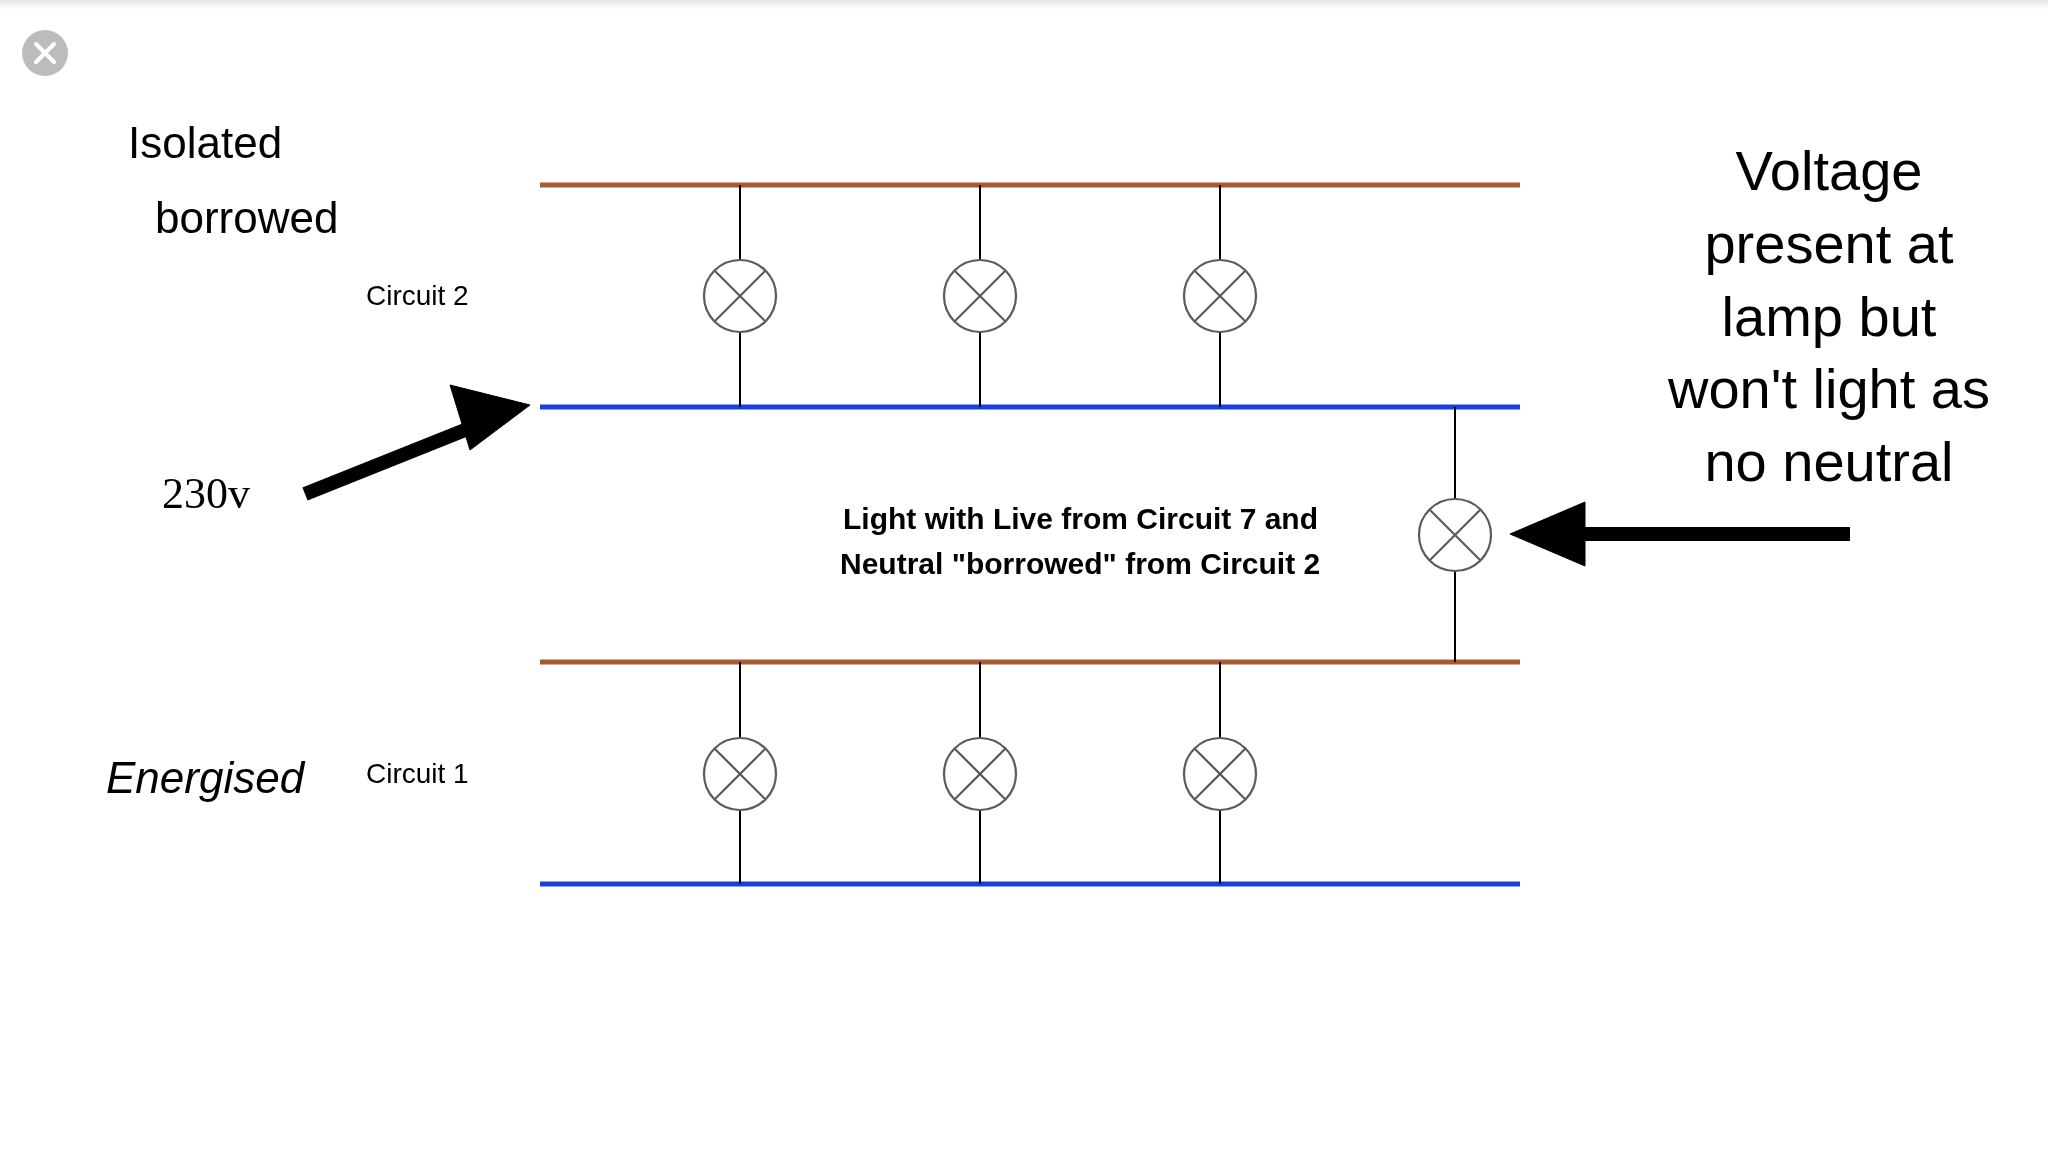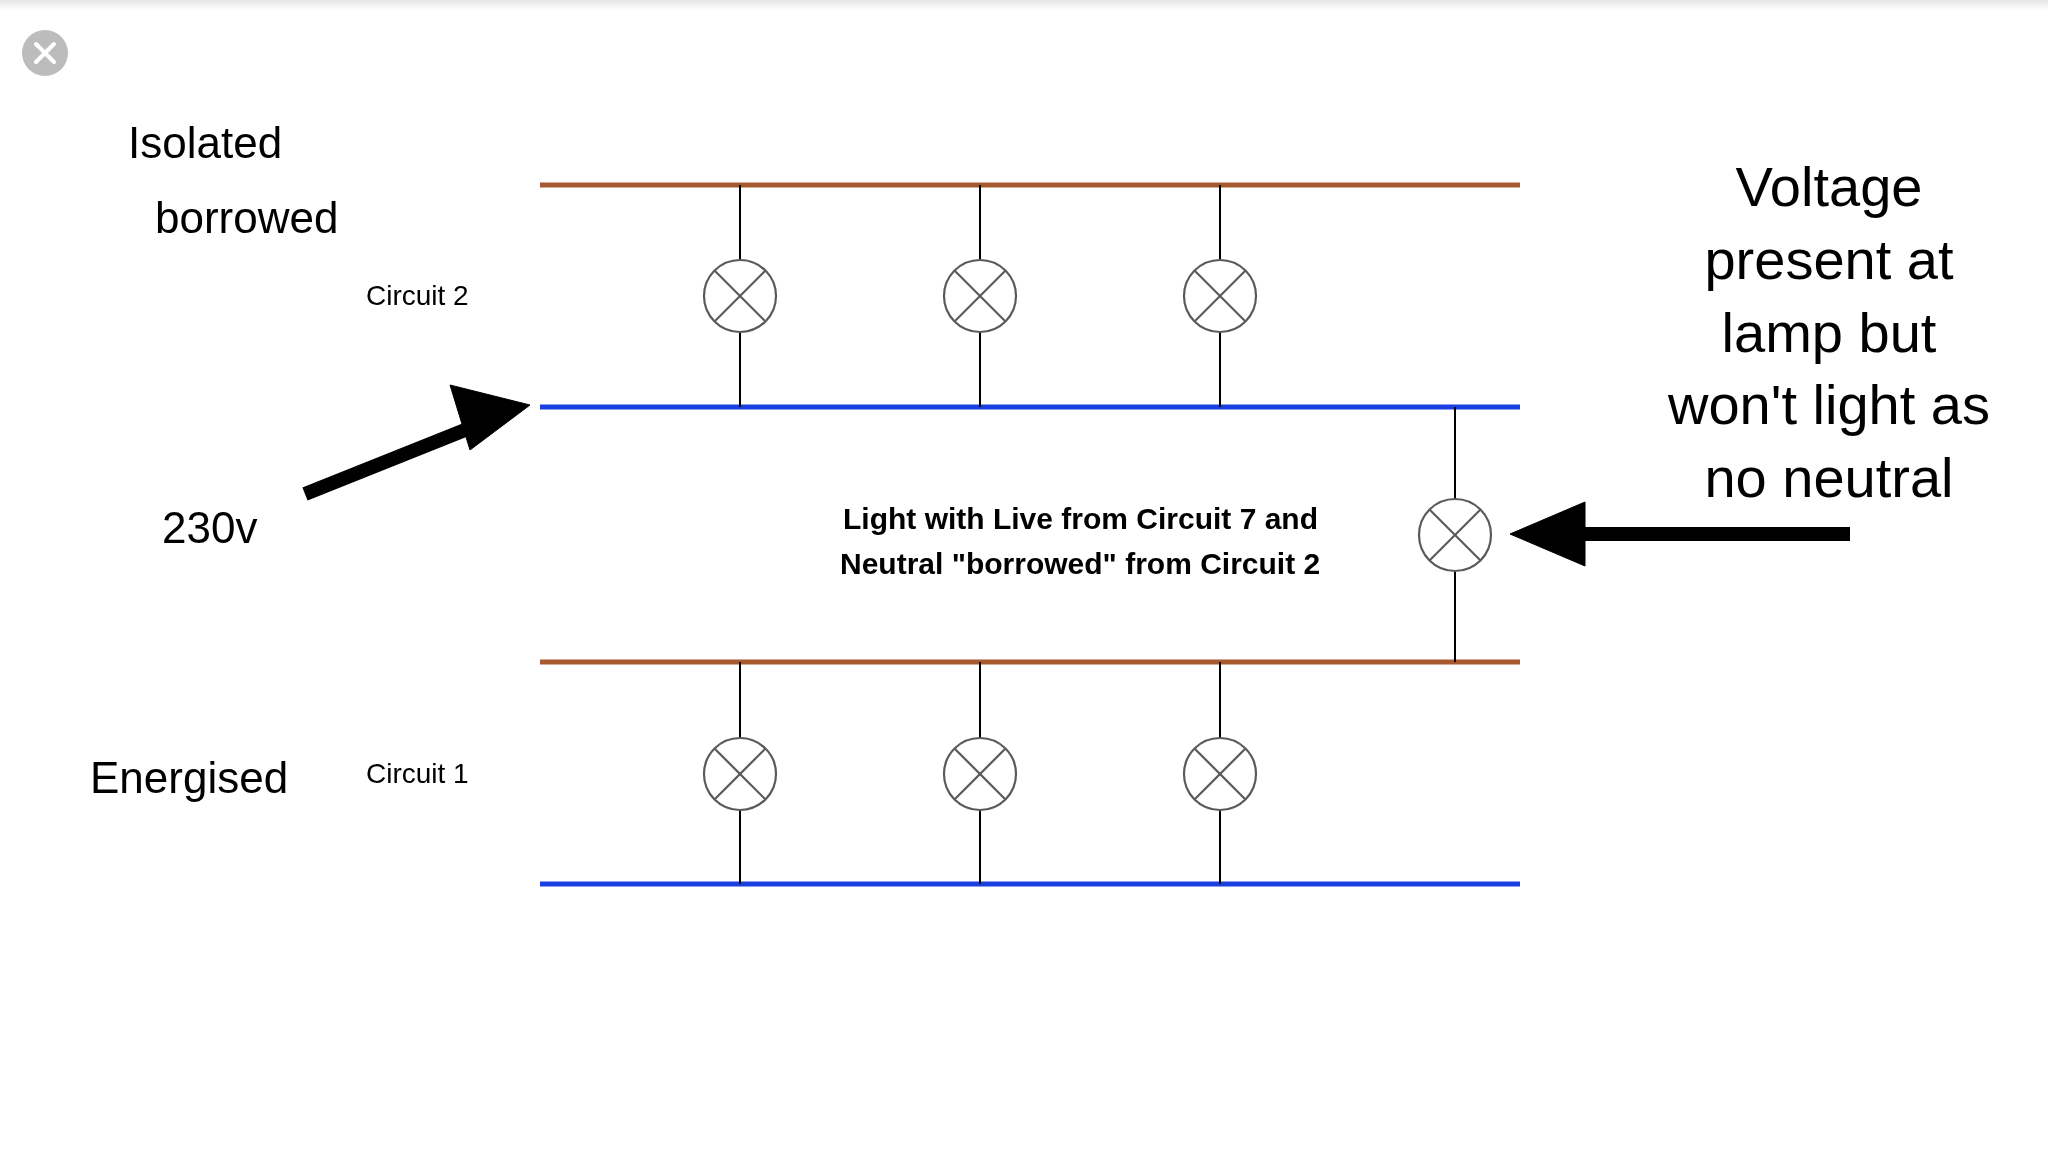--- a/index.html
+++ b/index.html
@@ -53,31 +53,31 @@
 <div class="close-btn" aria-label="Close">
   <svg width="26" height="26" viewBox="0 0 26 26">
     <line x1="4" y1="4" x2="22" y2="22" stroke="#ffffff" stroke-width="4" stroke-linecap="round"></line>
     <line x1="22" y1="4" x2="4" y2="22" stroke="#ffffff" stroke-width="4" stroke-linecap="round"></line>
   </svg>
 </div>
 
 <div class="label big" style="left:128px;top:115px;">Isolated</div>
 <div class="label big" style="left:155px;top:190px;">borrowed</div>
 
-<div class="label big" style="left:162px;top:500px;">230v</div>
+<div class="label big" style="left:162px;top:466px;font-family:Liberation Serif, serif;">230v</div>
 
-<div class="label big" style="left:90px;top:750px;">Energised</div>
+<div class="label big" style="left:106px;top:750px;font-style:italic;">Energised</div>
 
 <div class="label small-bold" style="left:366px;top:278px;">Circuit 2</div>
 <div class="label small-bold" style="left:366px;top:756px;text-align:center;">Circuit 1</div>
 
 <div class="label mid-bold" style="left:843px;top:500px;">Light with Live from Circuit 7 and</div>
 <div class="label mid-bold" style="left:840px;top:545px;">Neutral "borrowed" from Circuit 2</div>
 
-<div class="label right-note" style="left:1629px;top:135px;width:400px;margin-top:16px;">Voltage
+<div class="label right-note" style="left:1629px;top:135px;width:400px;">Voltage
 present at
 lamp but
 won't light as
 no neutral</div>
 
 <svg class="diagram" viewBox="0 0 2048 1174">
   <defs>
     <g id="lamp">
       <circle r="36" fill="none" stroke="#5a5a5a" stroke-width="2.2"></circle>
       <line x1="-25" y1="-25" x2="25" y2="25" stroke="#5a5a5a" stroke-width="2.2"></line>

